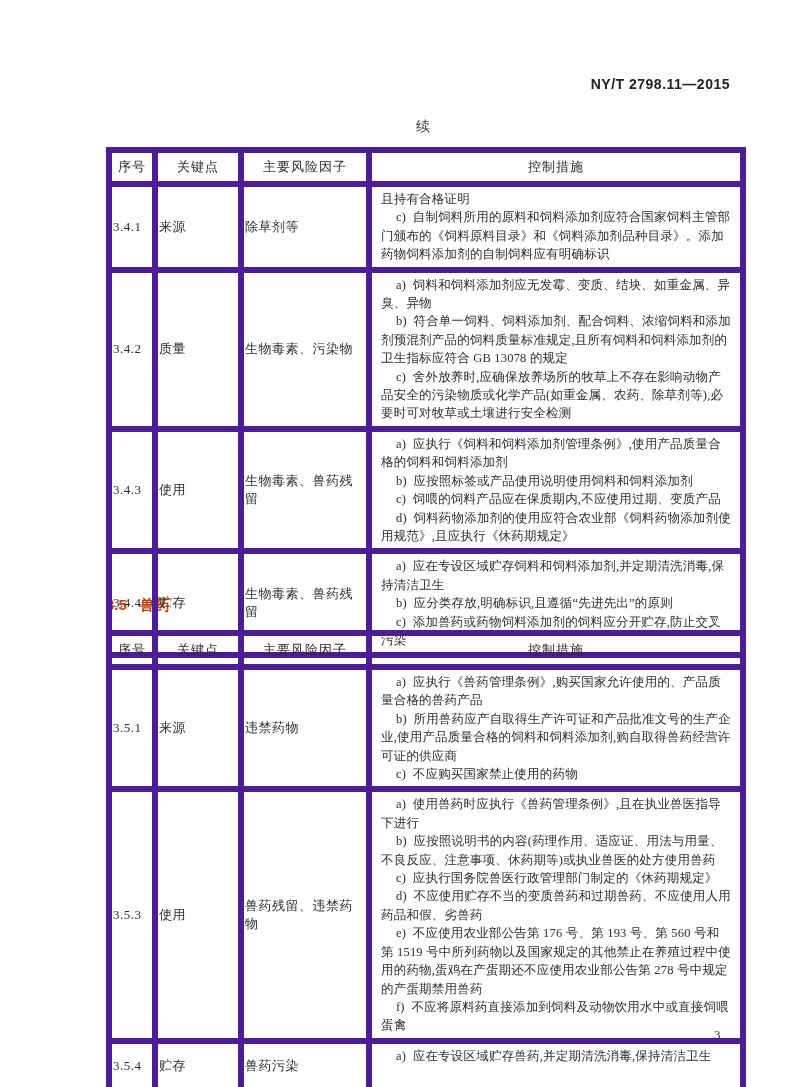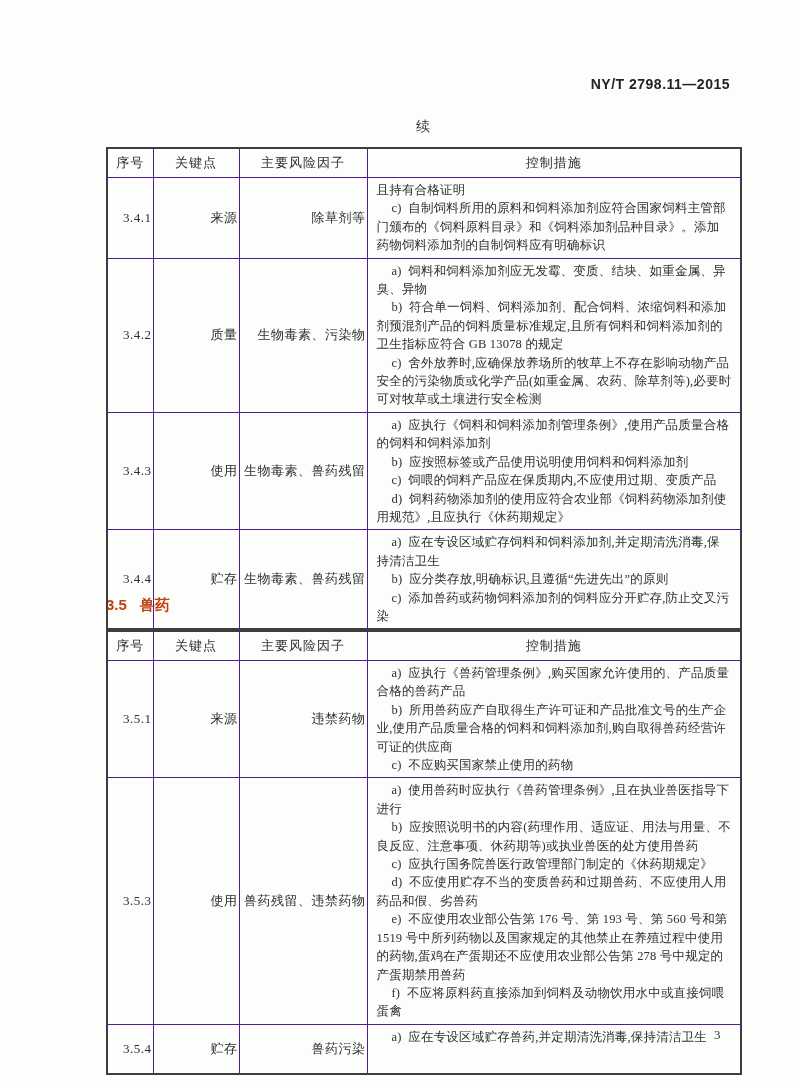--- a/index.html
+++ b/index.html
@@ -24,25 +24,25 @@
     color:rgba(150,155,162,0.38); pointer-events:none; user-select:none;
   }
   table.hazard {
     position:absolute; left:106px; width:634px; z-index:2;
     border-collapse:collapse; table-layout:fixed; background:transparent;
     border:2px solid #3d3d3d;
   }
   #table1 { top:147px; }
   #table2 { top:630px; }
   .hazard th, .hazard td {
-    border:1px solid #4c1d95; overflow:hidden;
+    border:6px solid #4c1d95; overflow:hidden;
     font-size:13px; color:#2e2e2e; font-weight:normal;
   }
   .hazard th { height:26px; text-align:center; letter-spacing:1px; }
-  .cell-center { text-align:right; vertical-align:middle; letter-spacing:0.5px; }
+  .cell-center { text-align:left; vertical-align:middle; letter-spacing:0.5px; }
   .cell-measures { vertical-align:top; padding:3px 8px 3px 9px; }
   .cell-measures p {
     margin:0; font-size:12.5px; line-height:18.4px;
     letter-spacing:0.2px; white-space:pre-wrap; word-break:break-all;font-family:Liberation Serif, serif;
   }
   .cell-measures p.ind { text-indent:15px; }
   .section-heading {
     position:absolute; top:596px; left:106px;
     font-family:"Liberation Sans","DejaVu Sans",sans-serif;
     font-weight:bold; font-size:15px; color:#c2410c;

